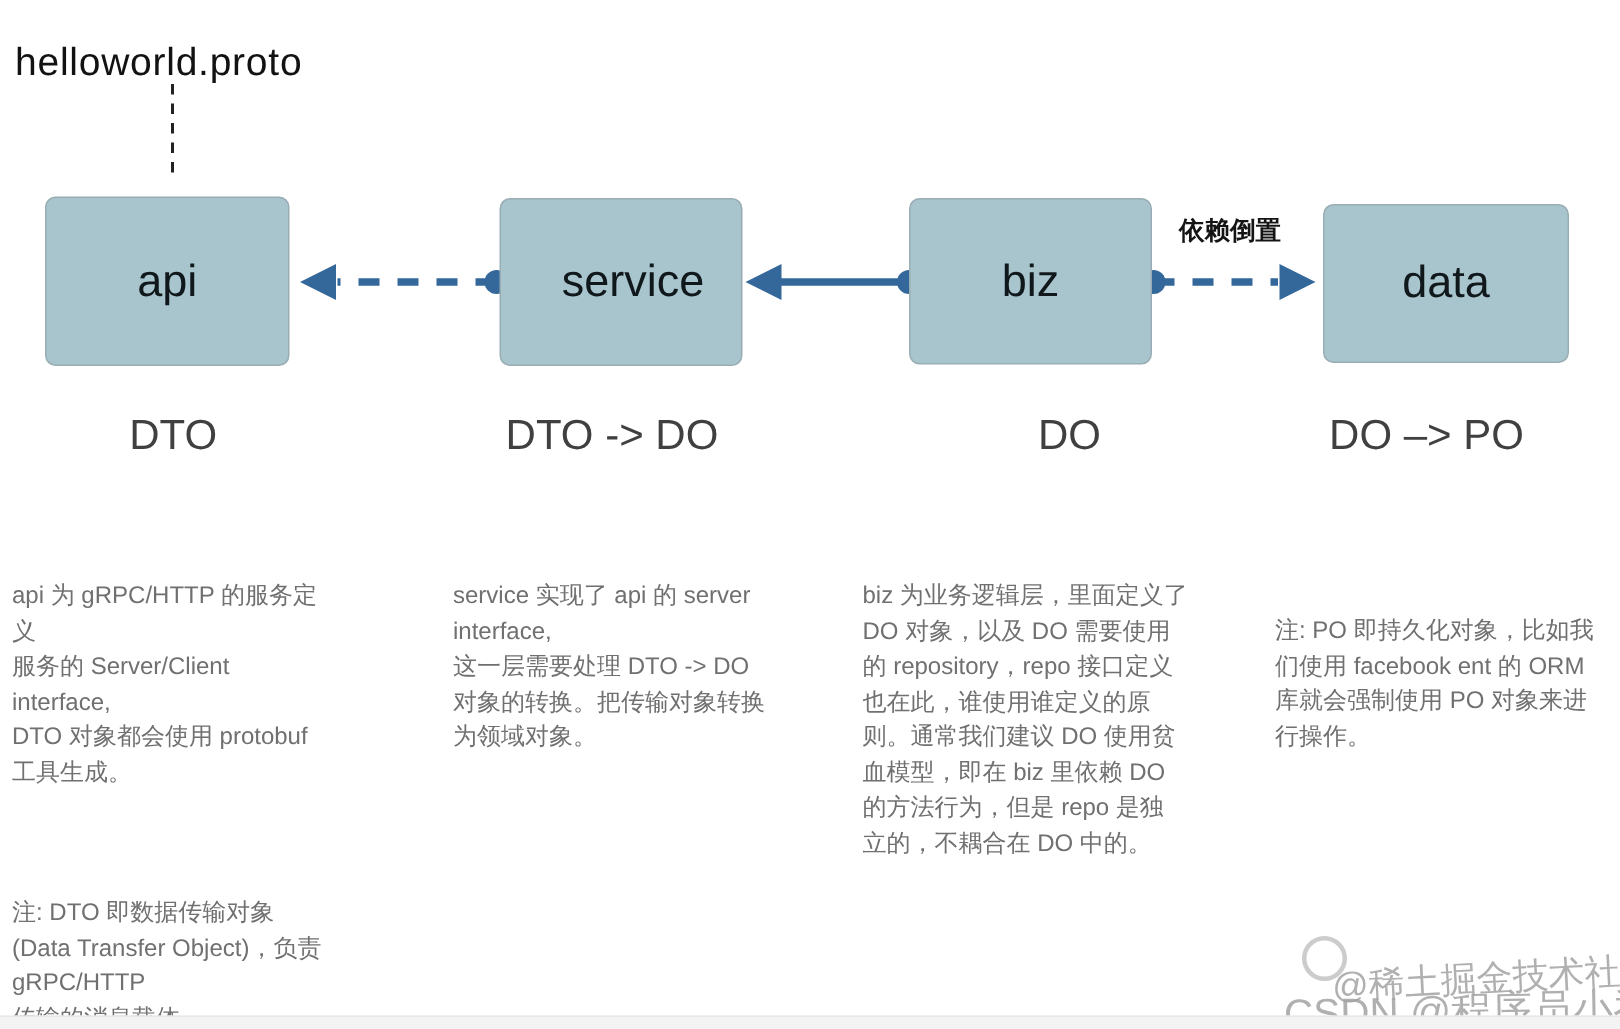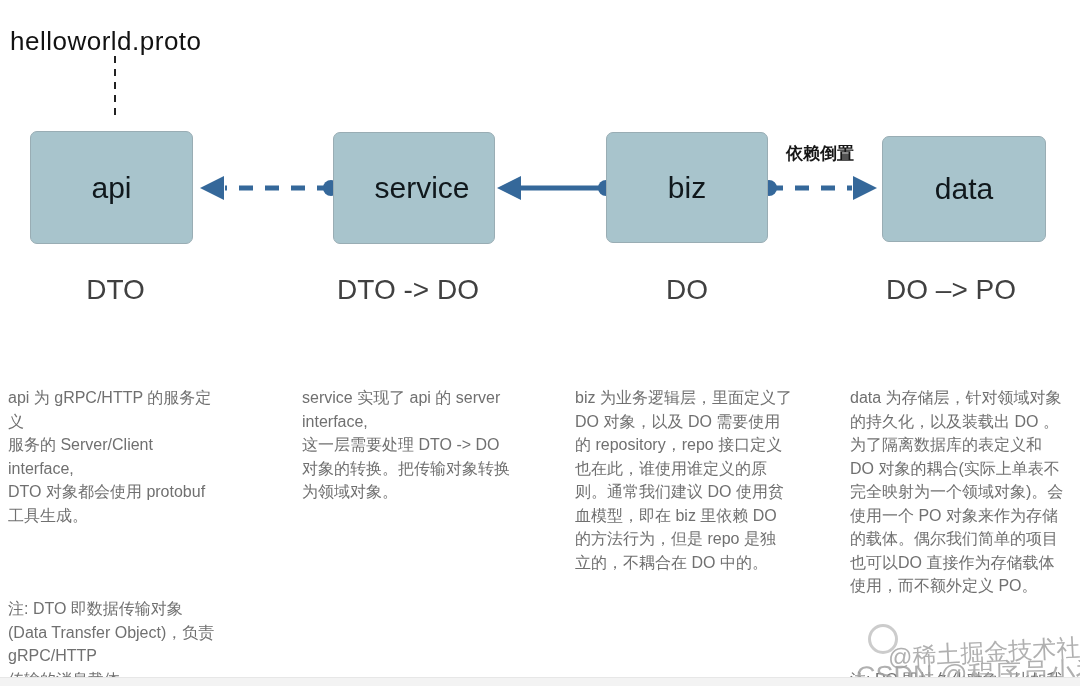--- a/index.html
+++ b/index.html
@@ -42,21 +42,21 @@
   .box-service{left:333px;top:132px;width:162px;height:112px;padding-left:16px;}
   .box-biz{left:606px;top:132px;width:162px;height:111px;}
   .box-data{left:882px;top:136px;width:164px;height:106px;text-align:right;}
   .mapping-label{
     position:absolute;top:272px;height:36px;
     display:flex;align-items:center;justify-content:center;
     font-size:28px;color:#404040;
   }
   .map-api{left:34px;width:163px;}
   .map-service{left:327px;width:162px;}
-  .map-biz{left:606px;width:162px;}
+  .map-biz{left:632px;width:162px;}
   .map-data{left:869px;width:164px;}
   .dep-label{
     position:absolute;left:786px;top:142px;
     font-size:17px;color:#151515;font-weight:700;
   }
   .desc-col{
     position:absolute;top:339px;
     font-size:16px;line-height:23.5px;color:var(--body-gray);
     white-space:pre;
   }
@@ -145,29 +145,20 @@
   <div class="desc-body">biz 为业务逻辑层，里面定义了
 DO 对象，以及 DO 需要使用
 的 repository，repo 接口定义
 也在此，谁使用谁定义的原
 则。通常我们建议 DO 使用贫
 血模型，即在 biz 里依赖 DO
 的方法行为，但是 repo 是独
 立的，不耦合在 DO 中的。</div>
 </div>
 <div class="desc-col col-4">
-  <div class="desc-body">data 为存储层，针对领域对象
-的持久化，以及装载出 DO 。
-为了隔离数据库的表定义和
-DO 对象的耦合(实际上单表不
-完全映射为一个领域对象)。会
-使用一个 PO 对象来作为存储
-的载体。偶尔我们简单的项目
-也可以DO 直接作为存储载体
-使用，而不额外定义 PO。</div>
   <div class="desc-note">注: PO 即持久化对象，比如我
 们使用 facebook ent 的 ORM
 库就会强制使用 PO 对象来进
 行操作。</div>
 </div>
 
 <div class="wm-mascot"></div>
 <div class="watermark wm-juejin">@稀土掘金技术社区</div>
 <div class="watermark wm-csdn">CSDN @程序员小乔</div>
 

